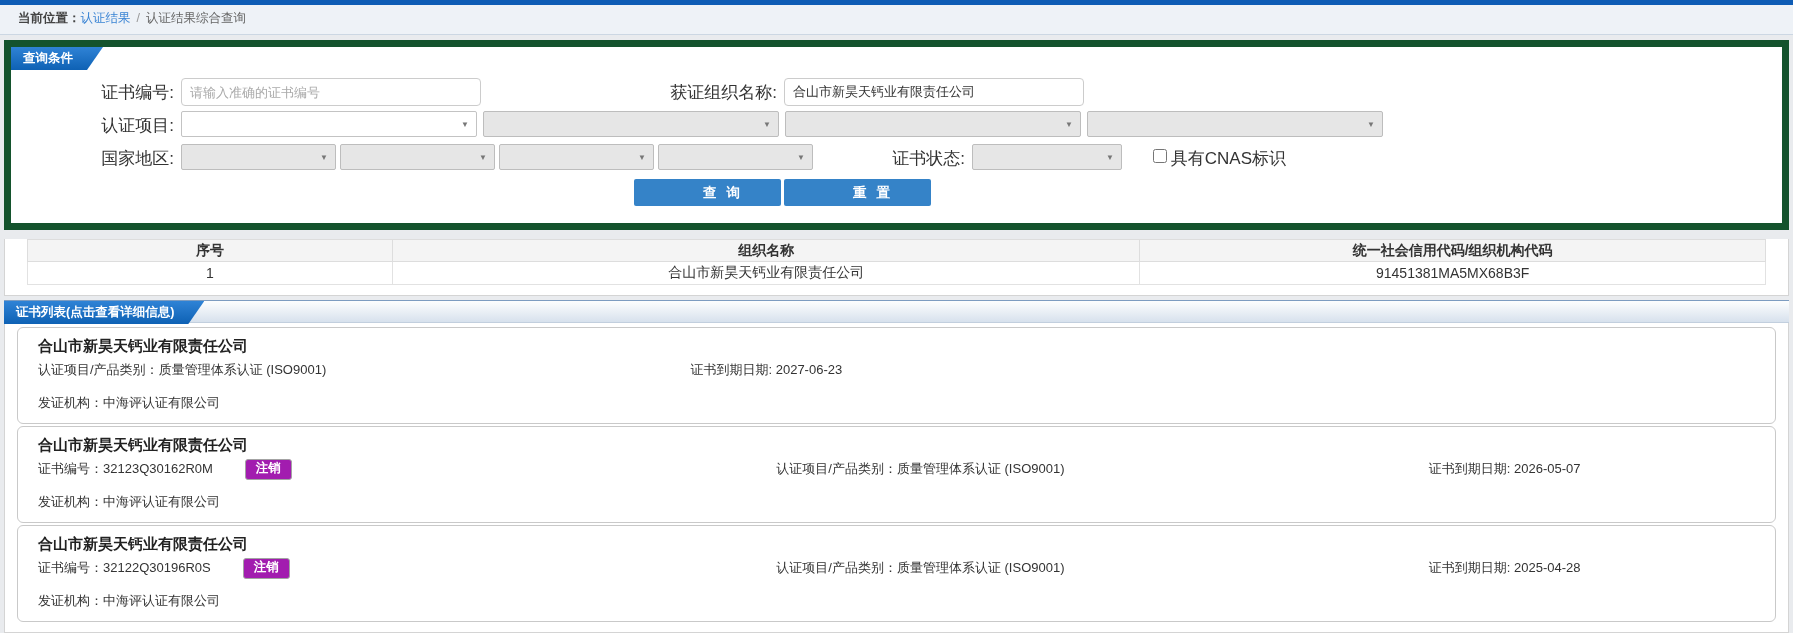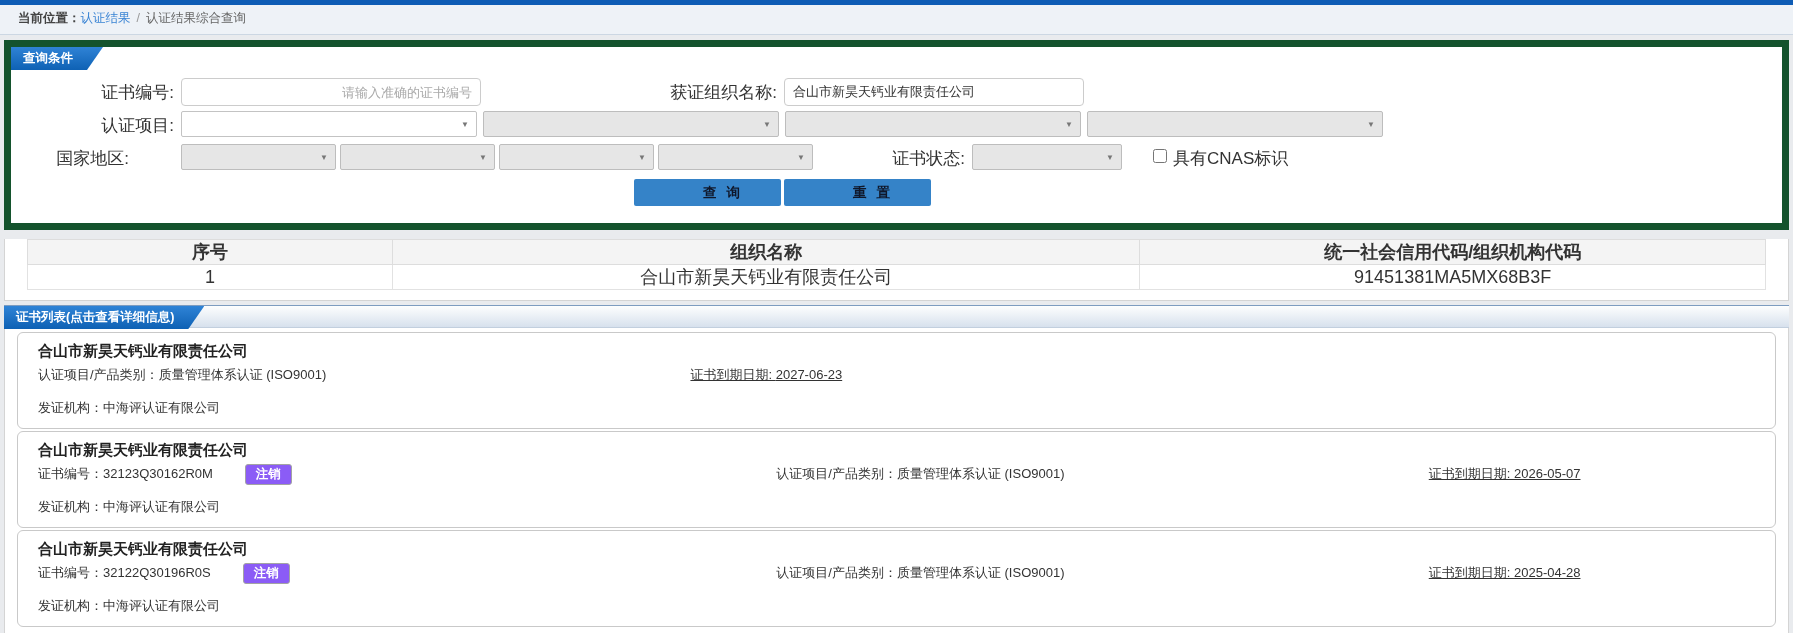--- a/index.html
+++ b/index.html
@@ -61,40 +61,40 @@
     background: #fff; cursor: pointer;
   }
   .sel.disabled { background: #e6e6e6; border-color: #bdbdbd; cursor: default; }
   .sel .arrow {
     position: absolute; right: 7px; top: 0;
     font-size: 8px; color: #777; line-height: 26px;
   }
   .btn-row { position: relative; height: 38px; margin-top: 2px; }
   .btn {
     position: absolute; top: 4px; height: 27px; width: 147px;
-    background: #3583c8; color: #0f172a; border: none; border-radius: 2px;
+    background: #3583c8; color: #ffffff; border: none; border-radius: 2px;
     font-size: 13.5px; font-weight: bold; letter-spacing: 10px; text-indent: 10px;
     cursor: pointer; font-family: Liberation Serif, serif; padding-left: 28px;
   }
   
   .section { margin: 4px 4px 0 4px; }
   .section-bar {
     height: 23px;
     background: linear-gradient(180deg, #fdfefe, #d7e1ed);
     border-top: 1px solid #7d9cc0;
     border-bottom: 1px solid #c2cfde;
   }
   .section-body { background: #fff; border: 1px solid #d4d4d4; border-top: none; }
 
   
   .org-table {
     width: calc(100% - 44px);
     margin: 9px 26px 10px 22px;
     border-collapse: collapse;
-    font-size: 18px;
+    font-size: 14px;
   }
   .org-table th {
     background: #f4f4f4; border: 1px solid #ddd;
     height: 22px; font-weight: bold; color: #333; text-align: center;
   }
   .org-table td {
     border: 1px solid #e2e2e2; border-top: none;
     height: 23px; text-align: center; color: #333; cursor: pointer;
   }
   .col-idx { width: 21%; } .col-name { width: 43%; } .col-code { width: 36%; }
@@ -104,28 +104,28 @@
   .card {
     border: 1px solid #c9c9c9; border-radius: 6px;
     padding: 6px 20px 8px 20px;
     margin-bottom: 2px;
     background: #fff; cursor: pointer;
   }
   .card-title { font-size: 15px; font-weight: bold; color: #222; line-height: 23px; }
   .card-row { display: flex; align-items: center; height: 26px; font-size: 13px; color: #333; }
   .cc-left { flex: 0 0 43%; display: flex; align-items: center; }
   .cc-mid { flex: 0 0 38%; }
-  .cc-right { flex: 1; text-decoration: underline; }
+  .cc-right { flex: 1; }
   .badge {
     display: inline-block; margin-left: 32px;
     padding: 2px 10px; border-radius: 3px;
     color: #fff; font-size: 12.5px; font-weight: bold; line-height: 15px;
   }
   .badge-valid { background: #1ba23f; }
-  .badge-cancelled { background: #8b5cf6; border: 1px solid #a3a3a3; }
+  .badge-cancelled { background: #a21caf; border: 1px solid #a3a3a3; font-family: Liberation Mono, monospace; }
   .card-issuer { font-size: 13px; color: #333; line-height: 24px; margin-top: 8px; }
   .chk {
     position: absolute; top: 7px; width: 14px; height: 14px;
     cursor: pointer;
   }
 </style>
 </head>
 <body>
 
 <div class="topbar"></div>
@@ -133,21 +133,21 @@
 <div class="breadcrumb">
   <span class="bc-prefix">当前位置：</span><span class="bc-link">认证结果</span><span class="bc-sep">/</span><span class="bc-current">认证结果综合查询</span>
 </div>
 
 <div class="panel">
   <div class="ribbon">查询条件</div>
   <div class="query-body">
 
     <div class="form-row">
       <span class="f-label" style="left:0;width:163px;">证书编号:</span>
-      <input class="f-input" style="left: 170px; width: 300px; text-align: right;" placeholder="请输入准确的证书编号">
+      <input class="f-input" style="left: 170px; width: 300px;" placeholder="请输入准确的证书编号">
       <span class="f-label" style="left:540px;width:226px;">获证组织名称:</span>
       <input class="f-input" style="left: 773px; width: 300px;" value="合山市新昊天钙业有限责任公司">
     </div>
 
     <div class="form-row">
       <span class="f-label" style="left:0;width:163px;">认证项目:</span>
       <div class="sel" style="left:170px;width:296px;">
           <span class="arrow">▼</span>
         </div>
       <div class="sel disabled" style="left:472px;width:296px;">
@@ -155,39 +155,39 @@
         </div>
       <div class="sel disabled" style="left:774px;width:296px;">
           <span class="arrow">▼</span>
         </div>
       <div class="sel disabled" style="left:1076px;width:296px;">
           <span class="arrow">▼</span>
         </div>
     </div>
 
     <div class="form-row" style="height:31px;">
-      <span class="f-label" style="left:0;width:163px;text-align:center;">国家地区:</span>
+      <span class="f-label" style="left:0;width:163px;">国家地区:</span>
       <div class="sel disabled" style="left:170px;width:155px;">
           <span class="arrow">▼</span>
         </div>
       <div class="sel disabled" style="left:329px;width:155px;">
           <span class="arrow">▼</span>
         </div>
       <div class="sel disabled" style="left:488px;width:155px;">
           <span class="arrow">▼</span>
         </div>
       <div class="sel disabled" style="left:647px;width:155px;">
           <span class="arrow">▼</span>
         </div>
       <span class="f-label" style="left:820px;width:134px;">证书状态:</span>
       <div class="sel disabled" style="left:961px;width:150px;">
           <span class="arrow">▼</span>
         </div>
       <input type="checkbox" class="chk" style="left: 1142px;">
-      <span class="f-label" style="left:1162px;width:160px;text-align:left;">具有CNAS标识</span>
+      <span class="f-label" style="left:1115px;width:160px;text-align:right;">具有CNAS标识</span>
     </div>
 
     <div class="btn-row">
       <button class="btn" style="left:623px;">查询</button>
       <button class="btn" style="left:773px;">重置</button>
     </div>
   </div>
 </div>
 
 <div class="section">

